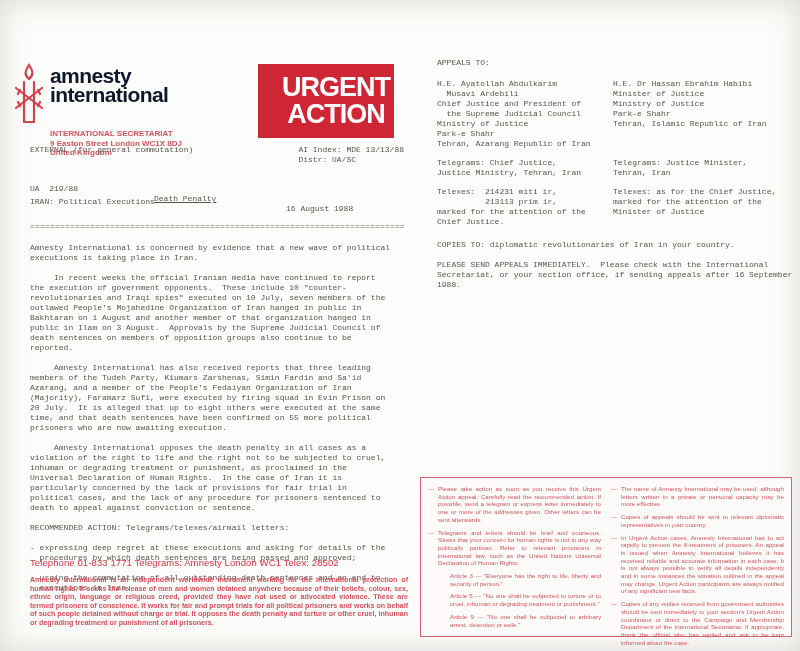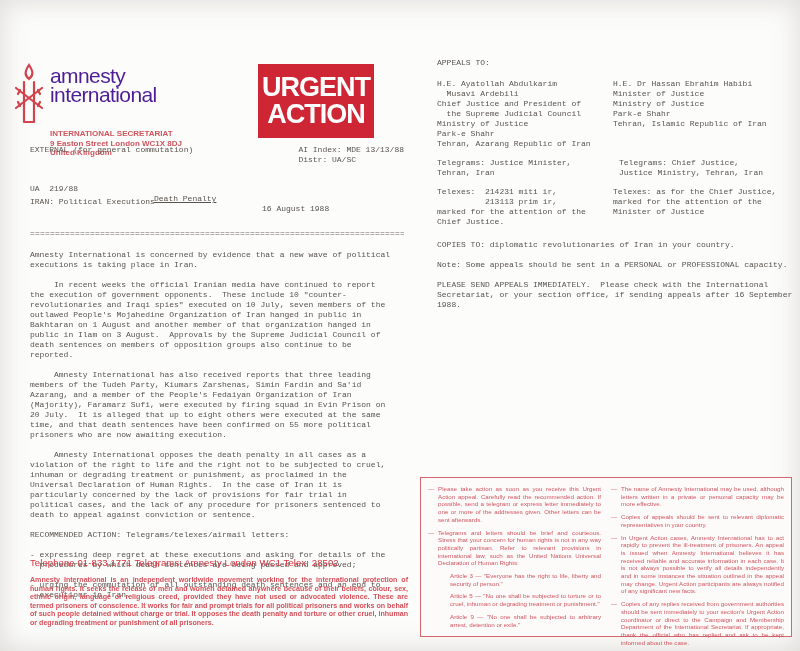--- a/index.html
+++ b/index.html
@@ -5,35 +5,35 @@
   html,body{margin:0;padding:0;}
   body{background:#e8e8e6;font-family:"Liberation Sans",sans-serif;}
   #page{position:relative;width:800px;height:651px;background:#fcfcfa;overflow:hidden;
         box-shadow:inset 0 0 28px rgba(180,175,168,.45);}
   .mono{font-family:"Liberation Mono","DejaVu Sans Mono",monospace;white-space:pre-wrap;
         color:#59544f;font-size:8px;line-height:10px;}
   
   #logo-block{position:absolute;left:12px;top:62px;width:240px;}
   #logo-row{display:flex;align-items:flex-start;}
   #candle{width:34px;height:64px;flex:0 0 auto;margin-right:4px;}
-  #logo-text{color:#4c1d95;font-weight:normal;font-size:21px;line-height:19px;
+  #logo-text{color:#0f172a;font-weight:bold;font-size:21px;line-height:19px;
              letter-spacing:-.6px;margin-top:4px;}
   #secretariat{color:#d1555e;font-size:8px;line-height:9.5px;margin:3px 0 0 38px;font-weight:bold;}
   #urgent-box{position:absolute;left:258px;top:64px;width:116px;height:74px;background:#ce2634;
-              display:flex;flex-direction:column;justify-content:center;align-items:center;}
+              display:flex;flex-direction:column;justify-content:center;align-items:center;padding-left:20px;}
   #urgent-box div{color:#fff;font-weight:bold;font-size:27px;line-height:27px;
                   letter-spacing:-1px;transform:scaleY(1.05);}
   
   #left-col{position:absolute;left:30px;top:145px;width:374px;}
   .meta-row1{display:flex;justify-content:space-between;margin-bottom:9px;}
   .meta-row2{position:relative;height:12px;margin-bottom:11px;}
   .meta-row2 .ua{position:absolute;left:0;}
   .meta-row2 .ct{position:absolute;left:124px;text-decoration:underline;}
-  .meta-row2 .dt{position:absolute;left:232px;}
-  .doc-title{margin-bottom:22px;}
+  .meta-row2 .dt{position:absolute;left:256px;}
+  .doc-title{margin-bottom:15px;}
   .sep{color:#6b6660;letter-spacing:.2px;margin-bottom:11px;overflow:hidden;height:10px;}
   .para{margin-bottom:10px;}
   .bullets{margin-bottom:10px;}
   
   #right-col{position:absolute;left:437px;top:58px;width:358px;}
   .appeals-head{margin-bottom:11px;}
   .two-col{display:flex;margin-bottom:9px;}
   .two-col .c1{width:176px;flex:0 0 auto;}
   .two-col .c2{flex:1;}
   .r-para{margin-bottom:10px;}
@@ -136,38 +136,37 @@
 Park-e Shahr
 Tehran, Azarang Republic of Iran</div>
       <div class="mono c2">H.E. Dr Hassan Ebrahim Habibi
 Minister of Justice
 Ministry of Justice
 Park-e Shahr
 Tehran, Islamic Republic of Iran</div>
     </div>
 
     <div class="two-col">
+      <div class="mono c1">Telegrams: Chief Justice,
+Justice Ministry, Tehran, Iran</div>
       <div class="mono c2">Telegrams: Justice Minister,
 Tehran, Iran</div>
-      <div class="mono c1">Telegrams: Chief Justice,
-Justice Ministry, Tehran, Iran</div>
     </div>
 
     <div class="two-col" style="margin-bottom:13px;">
       <div class="mono c1">Telexes:  214231 miti ir,
           213113 prim ir,
 marked for the attention of the
 Chief Justice.</div>
       <div class="mono c2">Telexes: as for the Chief Justice,
 marked for the attention of the
 Minister of Justice</div>
     </div>
 
     <div class="mono r-para">COPIES TO: diplomatic revolutionaries of Iran in your country.</div>
-    <div class="mono r-para">Note: Some appeals should be sent in a PERSONAL or PROFESSIONAL capacity.</div>
     <div class="mono r-para">PLEASE SEND APPEALS IMMEDIATELY.  Please check with the International
 Secretariat, or your section office, if sending appeals after 16 September
 1988.</div>
   </div>
 
   <div id="phone-line">Telephone 01-833 1771    Telegrams: Amnesty London WC1    Telex: 28502</div>
   <div id="mission">Amnesty International is an independent worldwide movement working for the international protection of human rights. It seeks the release of men and women detained anywhere because of their beliefs, colour, sex, ethnic origin, language or religious creed, provided they have not used or advocated violence. These are termed prisoners of conscience. It works for fair and prompt trials for all political prisoners and works on behalf of such people detained without charge or trial. It opposes the death penalty and torture or other cruel, inhuman or degrading treatment or punishment of all prisoners.</div>
 
   <div id="info-box">
     <div class="col">

